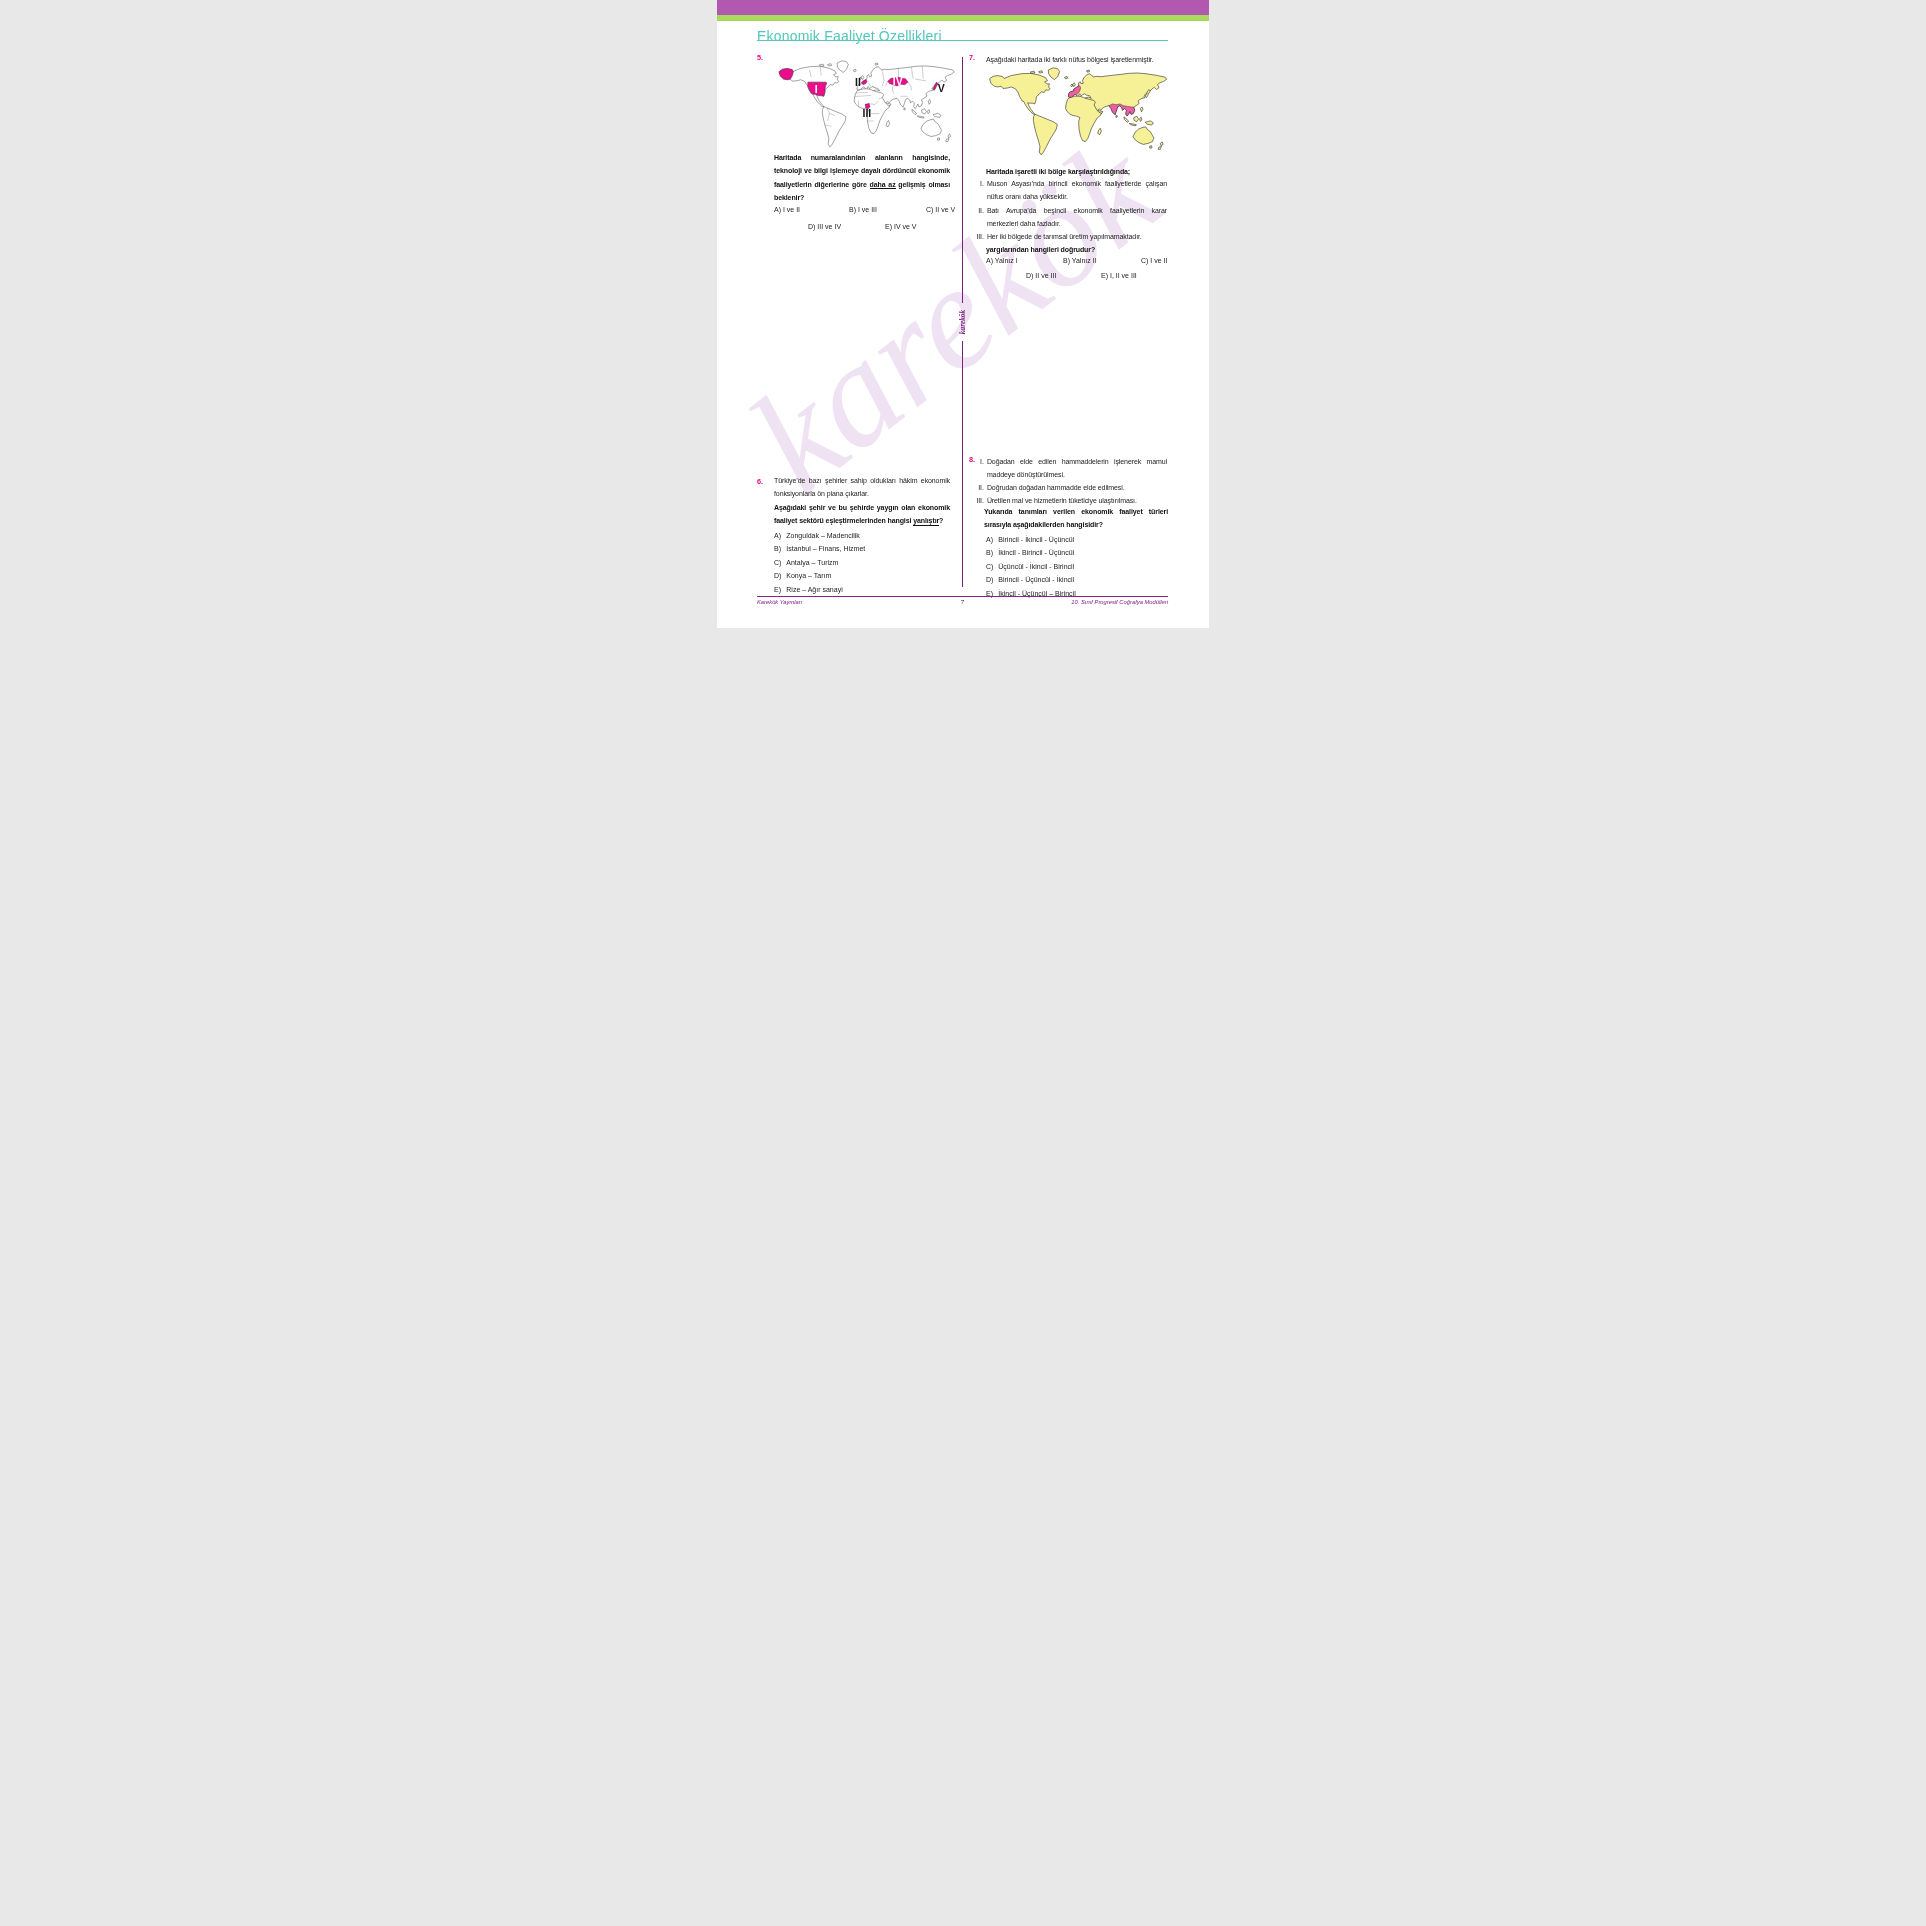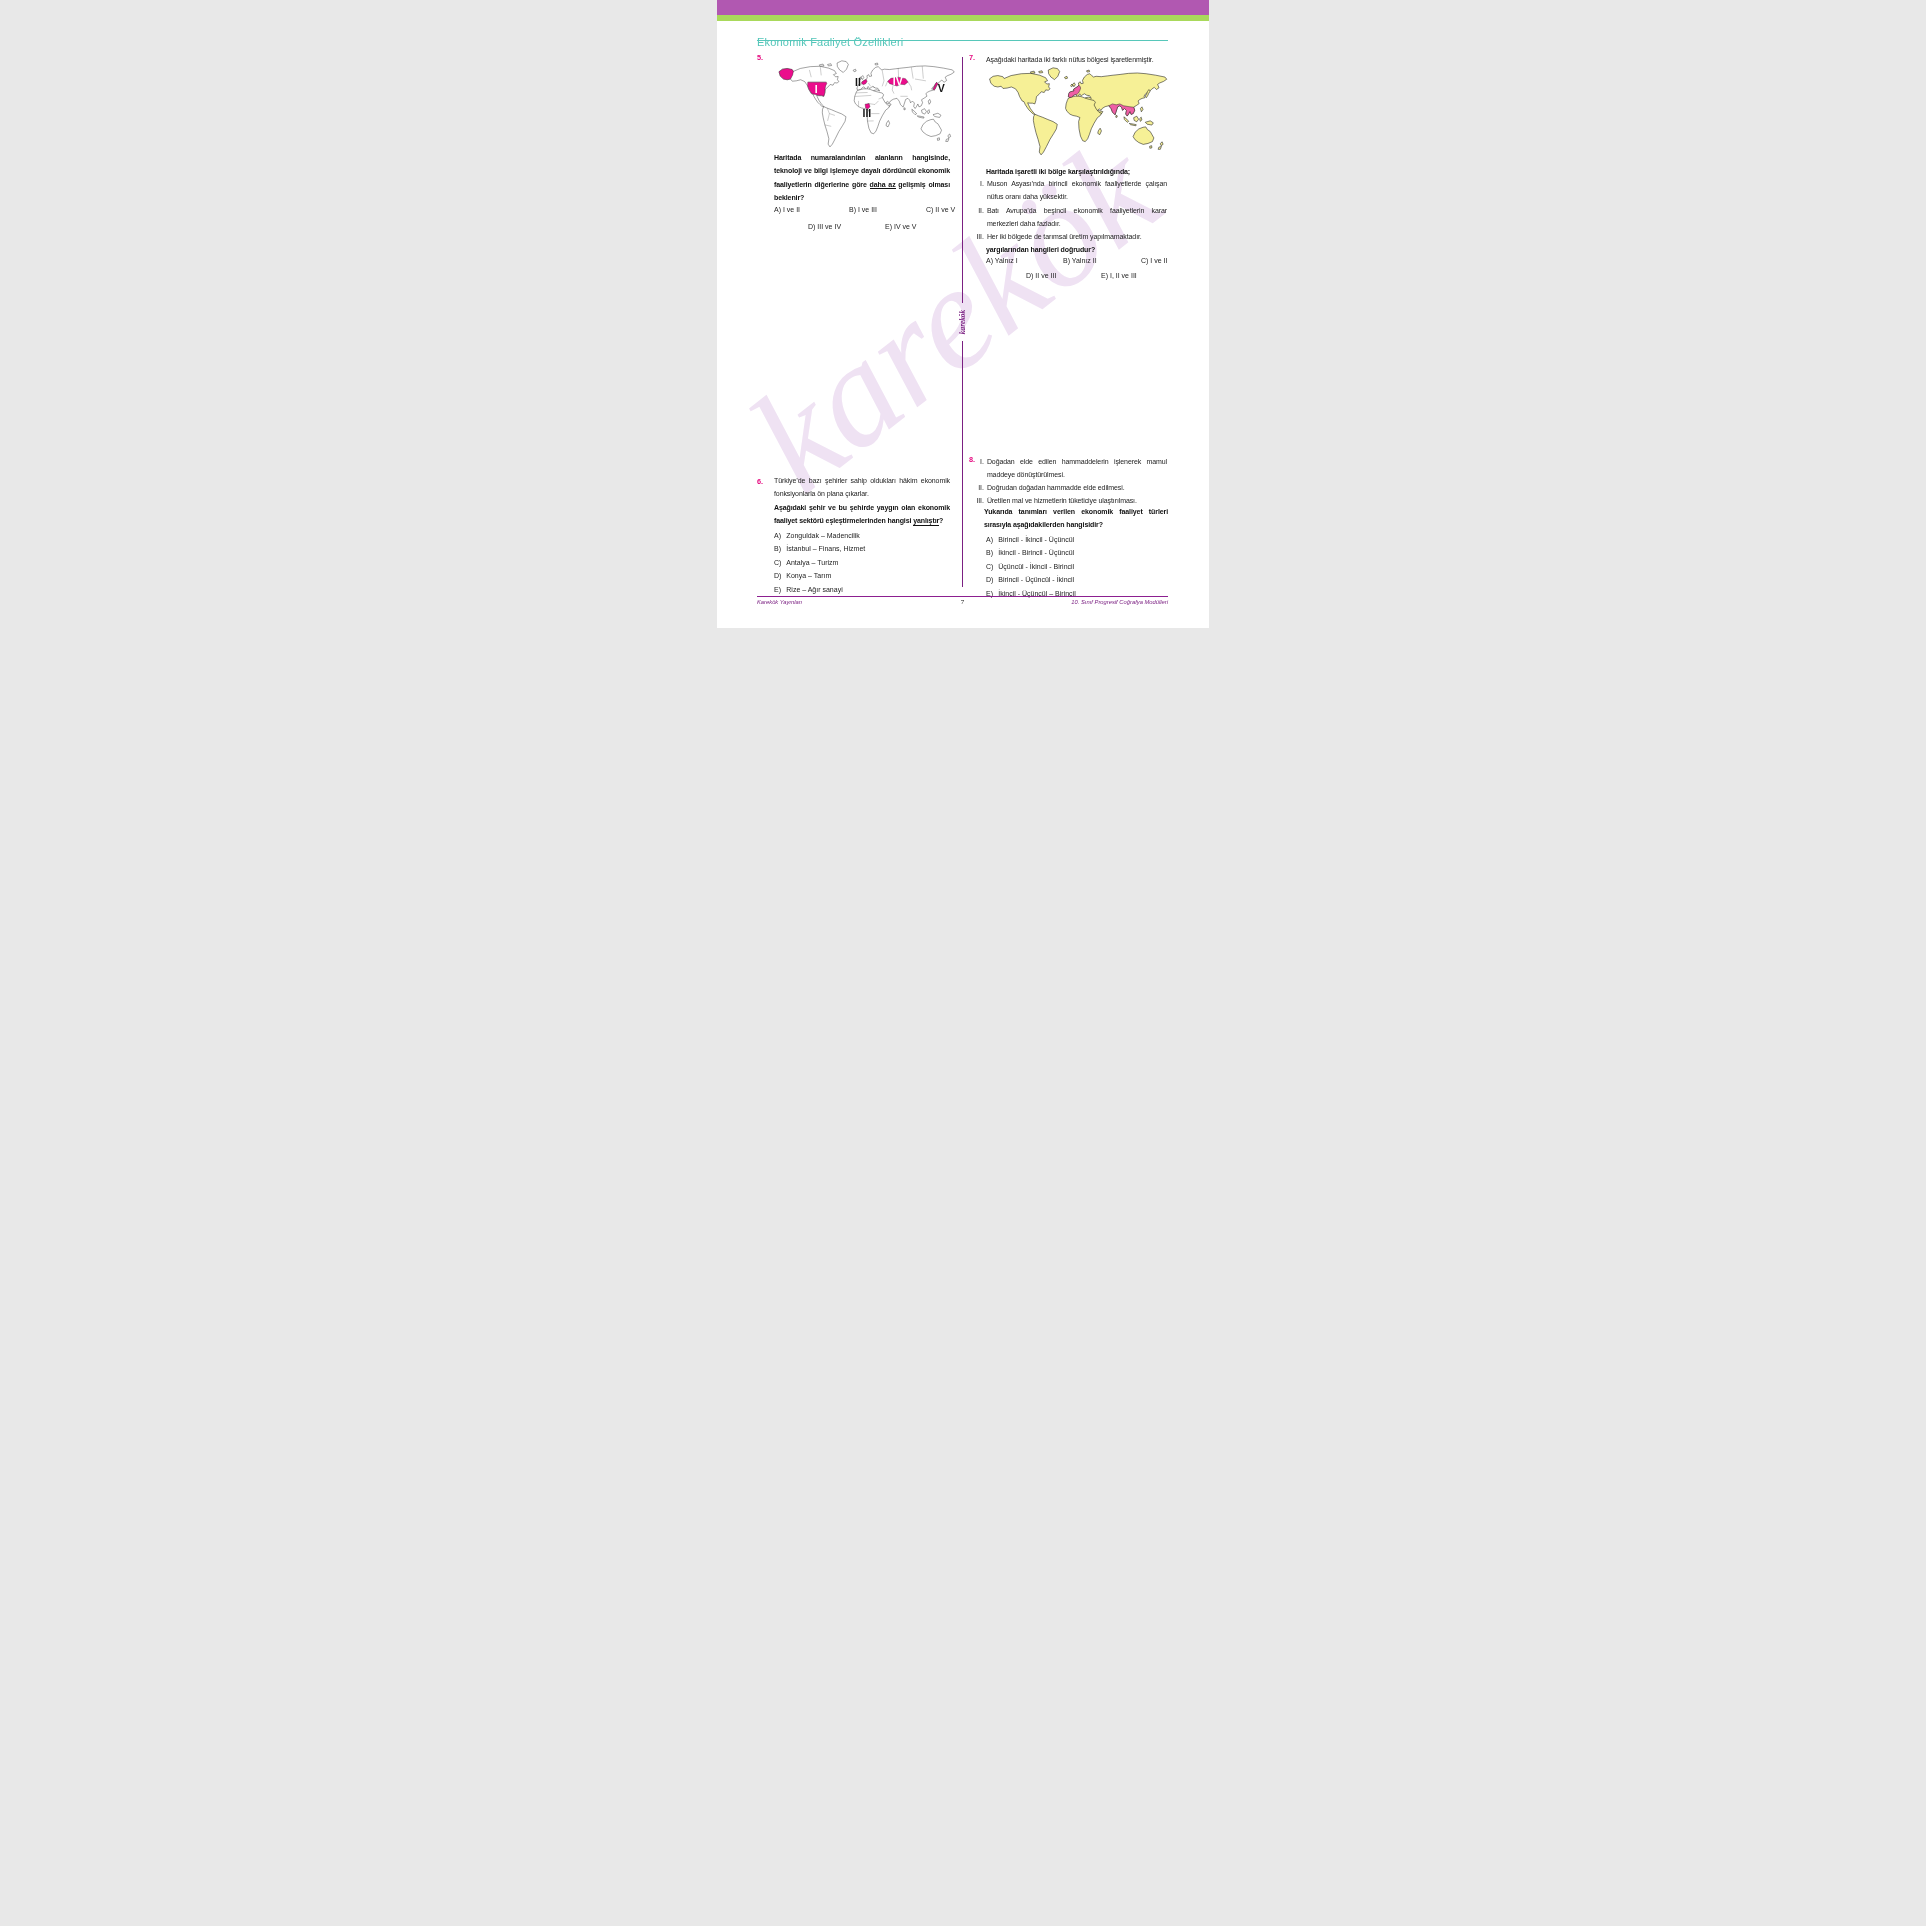--- a/index.html
+++ b/index.html
@@ -5,21 +5,21 @@
   html,body{margin:0;padding:0;background:#e8e8e8;}
   .page{
     position:relative;width:492px;height:628px;background:#ffffff;
     margin:0 auto;overflow:hidden;
     font-family:"Liberation Sans","DejaVu Sans",sans-serif;
     color:#1c1c1c;
   }
   
   .bar-purple{position:absolute;left:0;top:0;width:492px;height:15px;background:#B158B1;}
   .bar-green{position:absolute;left:0;top:15px;width:492px;height:6.2px;background:#A9D95B;}
-  .page-title{position:absolute;left:40px;top:36px;font-size:11px;letter-spacing:0.2px;color:#53C6B9;}
+  .page-title{position:absolute;left:40px;top:28px;font-size:14px;letter-spacing:0.2px;color:#53C6B9;}
   .title-rule{position:absolute;left:40px;top:40px;width:411px;height:1.2px;background:#57C7BA;}
   
   .wm-big{
     position:absolute;left:237px;top:315px;z-index:0;white-space:nowrap;
     transform:translate(-50%,-50%) rotate(-38deg);
     font-family:"Liberation Serif","DejaVu Serif",serif;font-style:italic;
     font-size:148px;color:#EFE2F3;pointer-events:none;
   }
   .divider{position:absolute;left:245px;width:1.2px;background:#7B2082;z-index:2;}
   .divider-a{top:57px;height:246px;}

